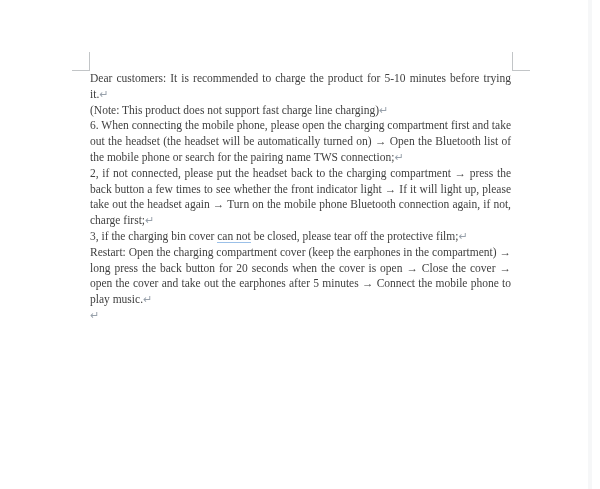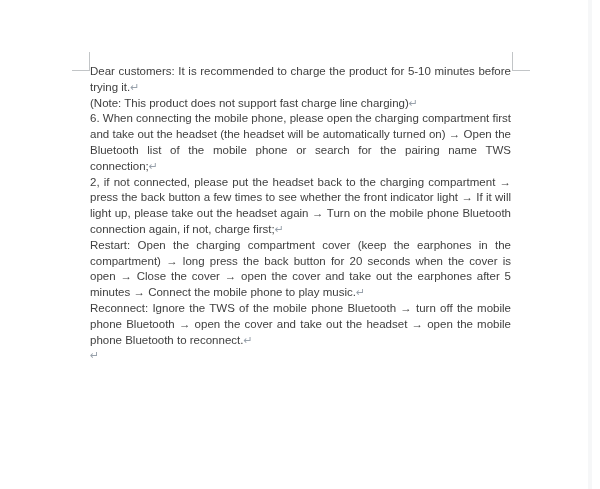--- a/index.html
+++ b/index.html
@@ -33,26 +33,27 @@
   }
   .crop-mark.tr {
     left: 512px;
     top: 52px;
     border-left: 1px solid var(--cropmark, #c2c5c7);
     border-bottom: 1px solid var(--cropmark, #c2c5c7);
   }
   .text-block {
     position: absolute;
     left: 90px;
-    top: 64px;
+    top: 71px;
     width: 421px;
     color: var(--text, #3f3f3f);
     font-size: 11.5px;
     line-height: 15.8px;
     cursor: text;
+    font-family: Liberation Serif, serif;
   }
   .para {
     margin: 0;
     padding: 0;
     text-align: justify;
   }
   .pmark {
     color: var(--pmark, #98a1ab);
     font-size: 11px;
   }
@@ -81,25 +82,25 @@
 
     <p class="para"><span>Dear customers: It is recommended to charge the product for 5-10 minutes before trying it.</span><span class="pmark">↵</span></p>
 
     <p class="para"><span>(Note: This product does not support fast charge line charging)</span><span class="pmark">↵</span></p>
 
 
     <p class="para"><span>6. When connecting the mobile phone, please open the charging compartment first and take out the headset (the headset will be automatically turned on) → Open the Bluetooth list of the mobile phone or search for the pairing name TWS connection;</span><span class="pmark">↵</span></p>
 
     <p class="para"><span>2, if not connected, please put the headset back to the charging compartment → press the back button a few times to see whether the front indicator light → If it will light up, please take out the headset again → Turn on the mobile phone Bluetooth connection again, if not, charge first;</span><span class="pmark">↵</span></p>
 
+    <p class="para"><span>3, if the charging bin cover </span><span class="u-grammar">can not</span><span> be closed, please tear off the protective film;</span><span class="pmark">↵</span></p>
 
 
     <p class="para"><span>Restart: Open the charging compartment cover (keep the earphones in the compartment) → long press the back button for 20 seconds when the cover is open → Close the cover → open the cover and take out the earphones after 5 minutes → Connect the mobile phone to play music.</span><span class="pmark">↵</span></p>
 
-    <p class="para"><span>Reconnect: Ignore the TWS of the mobile phone Bluetooth → turn off the mobile phone Bluetooth → open the cover and take out the headset → open the mobile phone Bluetooth to reconnect.</span><span class="pmark">↵</span></p>
 
 
     <p class="para"><span class="pmark">↵</span></p>
 
   </div>
 
   <div class="edge-shade"></div>
 
 </div>
 

